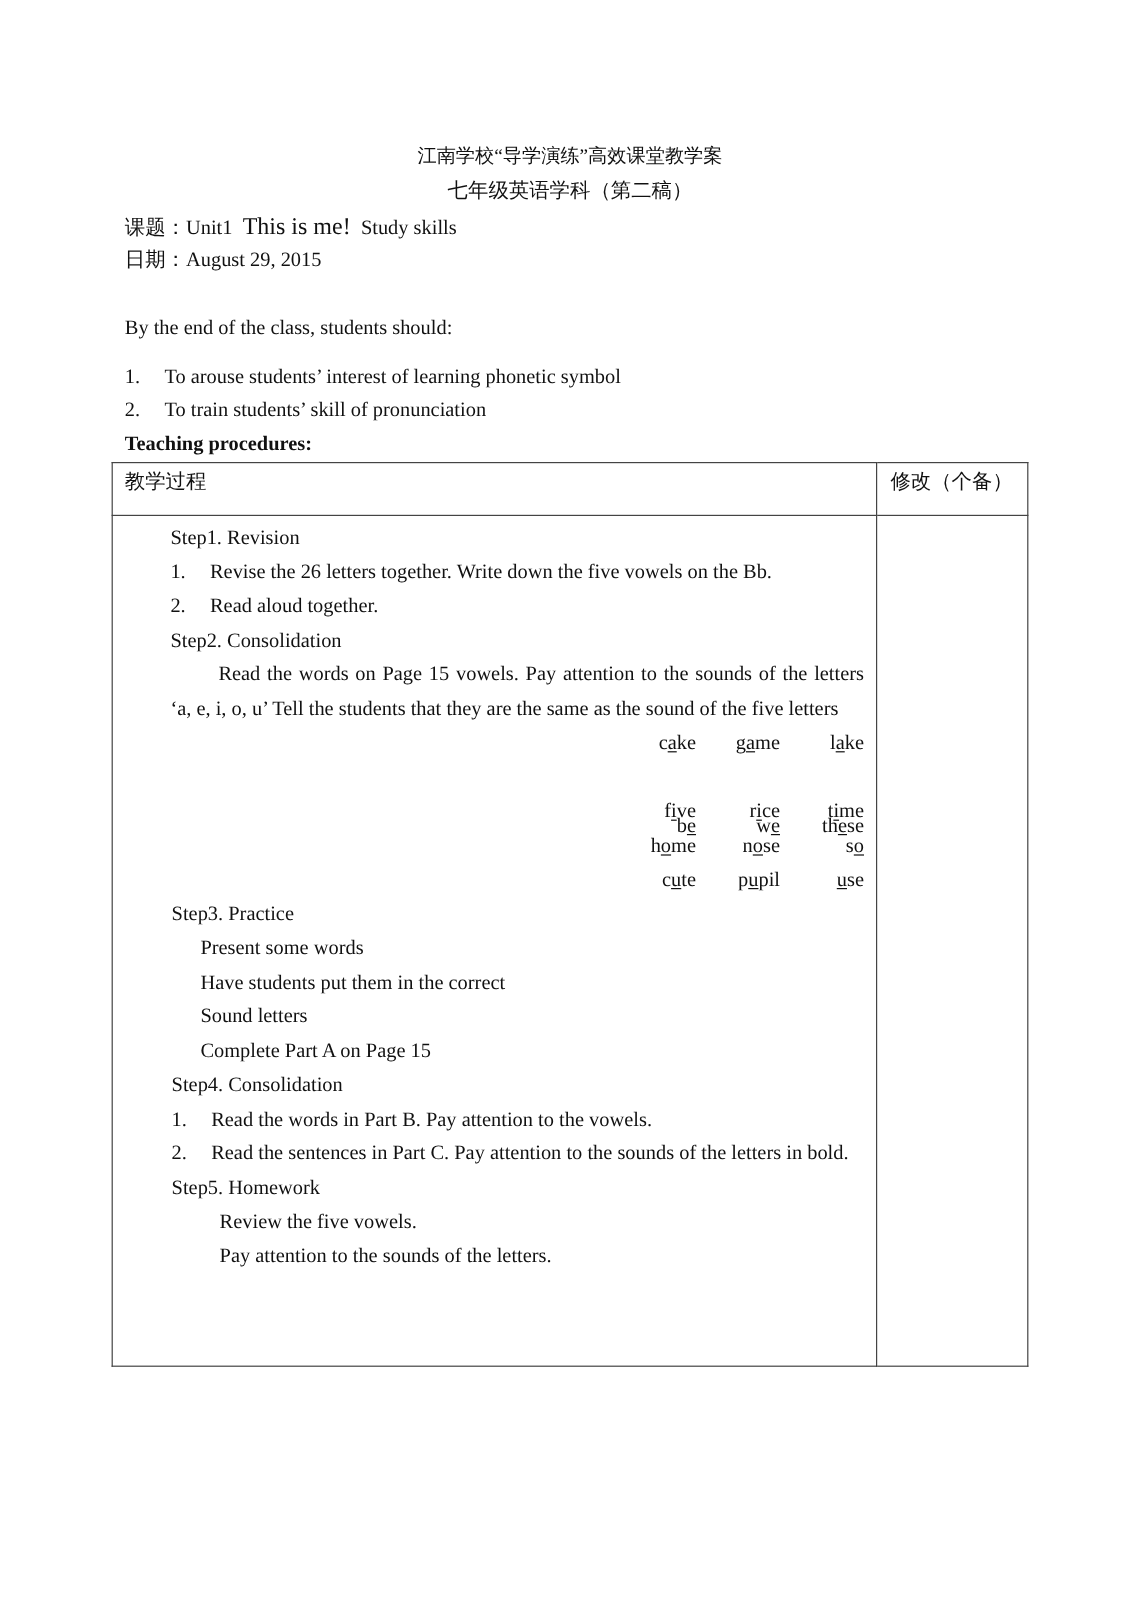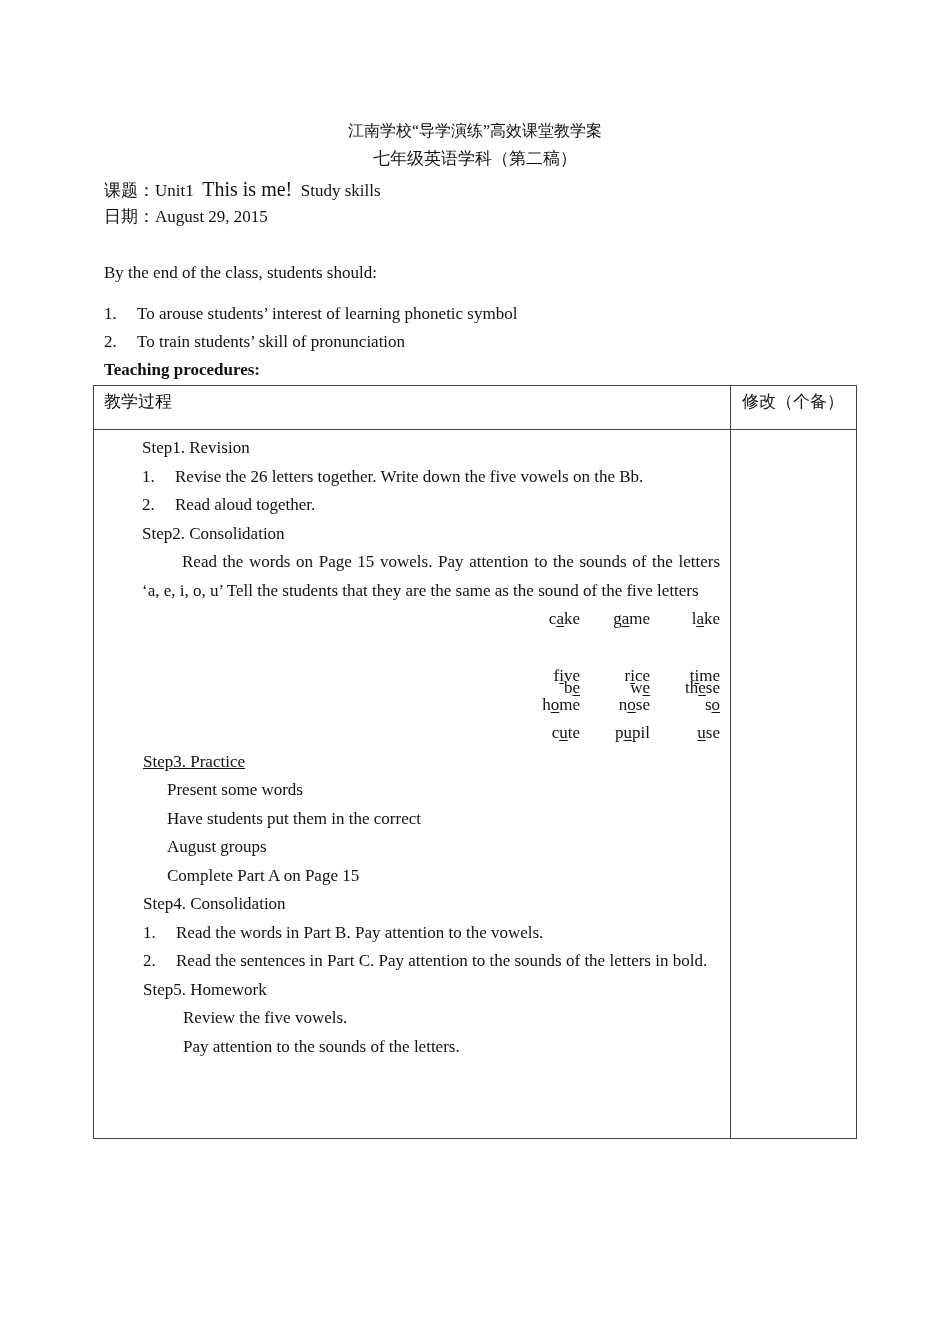--- a/index.html
+++ b/index.html
@@ -67,24 +67,24 @@
           <div class="justify" style="text-indent:40px;">Read the words on Page 15 vowels. Pay attention to the sounds of the letters ‘a, e, i, o, u’ Tell the students that they are the same as the sound of the five letters</div>
 
           <div id="word-grid">
                 <div class="row words"><span class="w" style="width: 58px;">c<u>a</u>ke</span><span class="w" style="width: 70px;">g<u>a</u>me</span><span class="w" style="width: 70px;">l<u>a</u>ke</span></div>
                 <div class="row words"><span class="w" style="width: 58px;">b<u>e</u></span><span class="w" style="width: 70px;">w<u>e</u></span><span class="w" style="width: 70px; margin-top: 40px;">th<u>e</u>se</span></div>
                 <div class="row words"><span class="w" style="width: 58px;">f<u>i</u>ve</span><span class="w" style="width: 70px;">r<u>i</u>ce</span><span class="w" style="width: 70px;">t<u>i</u>me</span></div>
                 <div class="row words"><span class="w" style="width: 58px;">h<u>o</u>me</span><span class="w" style="width: 70px;">n<u>o</u>se</span><span class="w" style="width: 70px;">s<u>o</u></span></div>
                 <div class="row words"><span class="w" style="width: 58px;">c<u>u</u>te</span><span class="w" style="width: 70px;">p<u>u</u>pil</span><span class="w" style="width: 70px;"><u>u</u>se</span></div>
               </div>
 
-          <div class="row" style="padding-left:1px;text-decoration:underline;">Step3. Practice</div>
+          <div class="row" style="padding-left:1px;">Step3. Practice</div>
           <div class="row ind25">Present some words</div>
           <div class="row ind25">Have students put them in the correct</div>
-          <div class="row ind25">August groups</div>
+          <div class="row ind25">Sound letters</div>
           <div class="row ind25">Complete Part A on Page 15</div>
 
           <div class="row" style="padding-left:1px;">Step4. Consolidation</div>
           <div class="row" style="padding-left:1px;"><span class="num">1.</span><span>Read the words in Part B. Pay attention to the vowels.</span></div>
           <div style="display:flex; line-height:28.5px; padding-left:1px;">
                 <span class="num" style="flex:0 0 33px;">2.</span>
                 <span class="justify" style="flex:1;">Read the sentences in Part C. Pay attention to the sounds of the letters in bold.</span>
               </div>
 
           <div class="row" style="padding-left:1px;">Step5. Homework</div>

